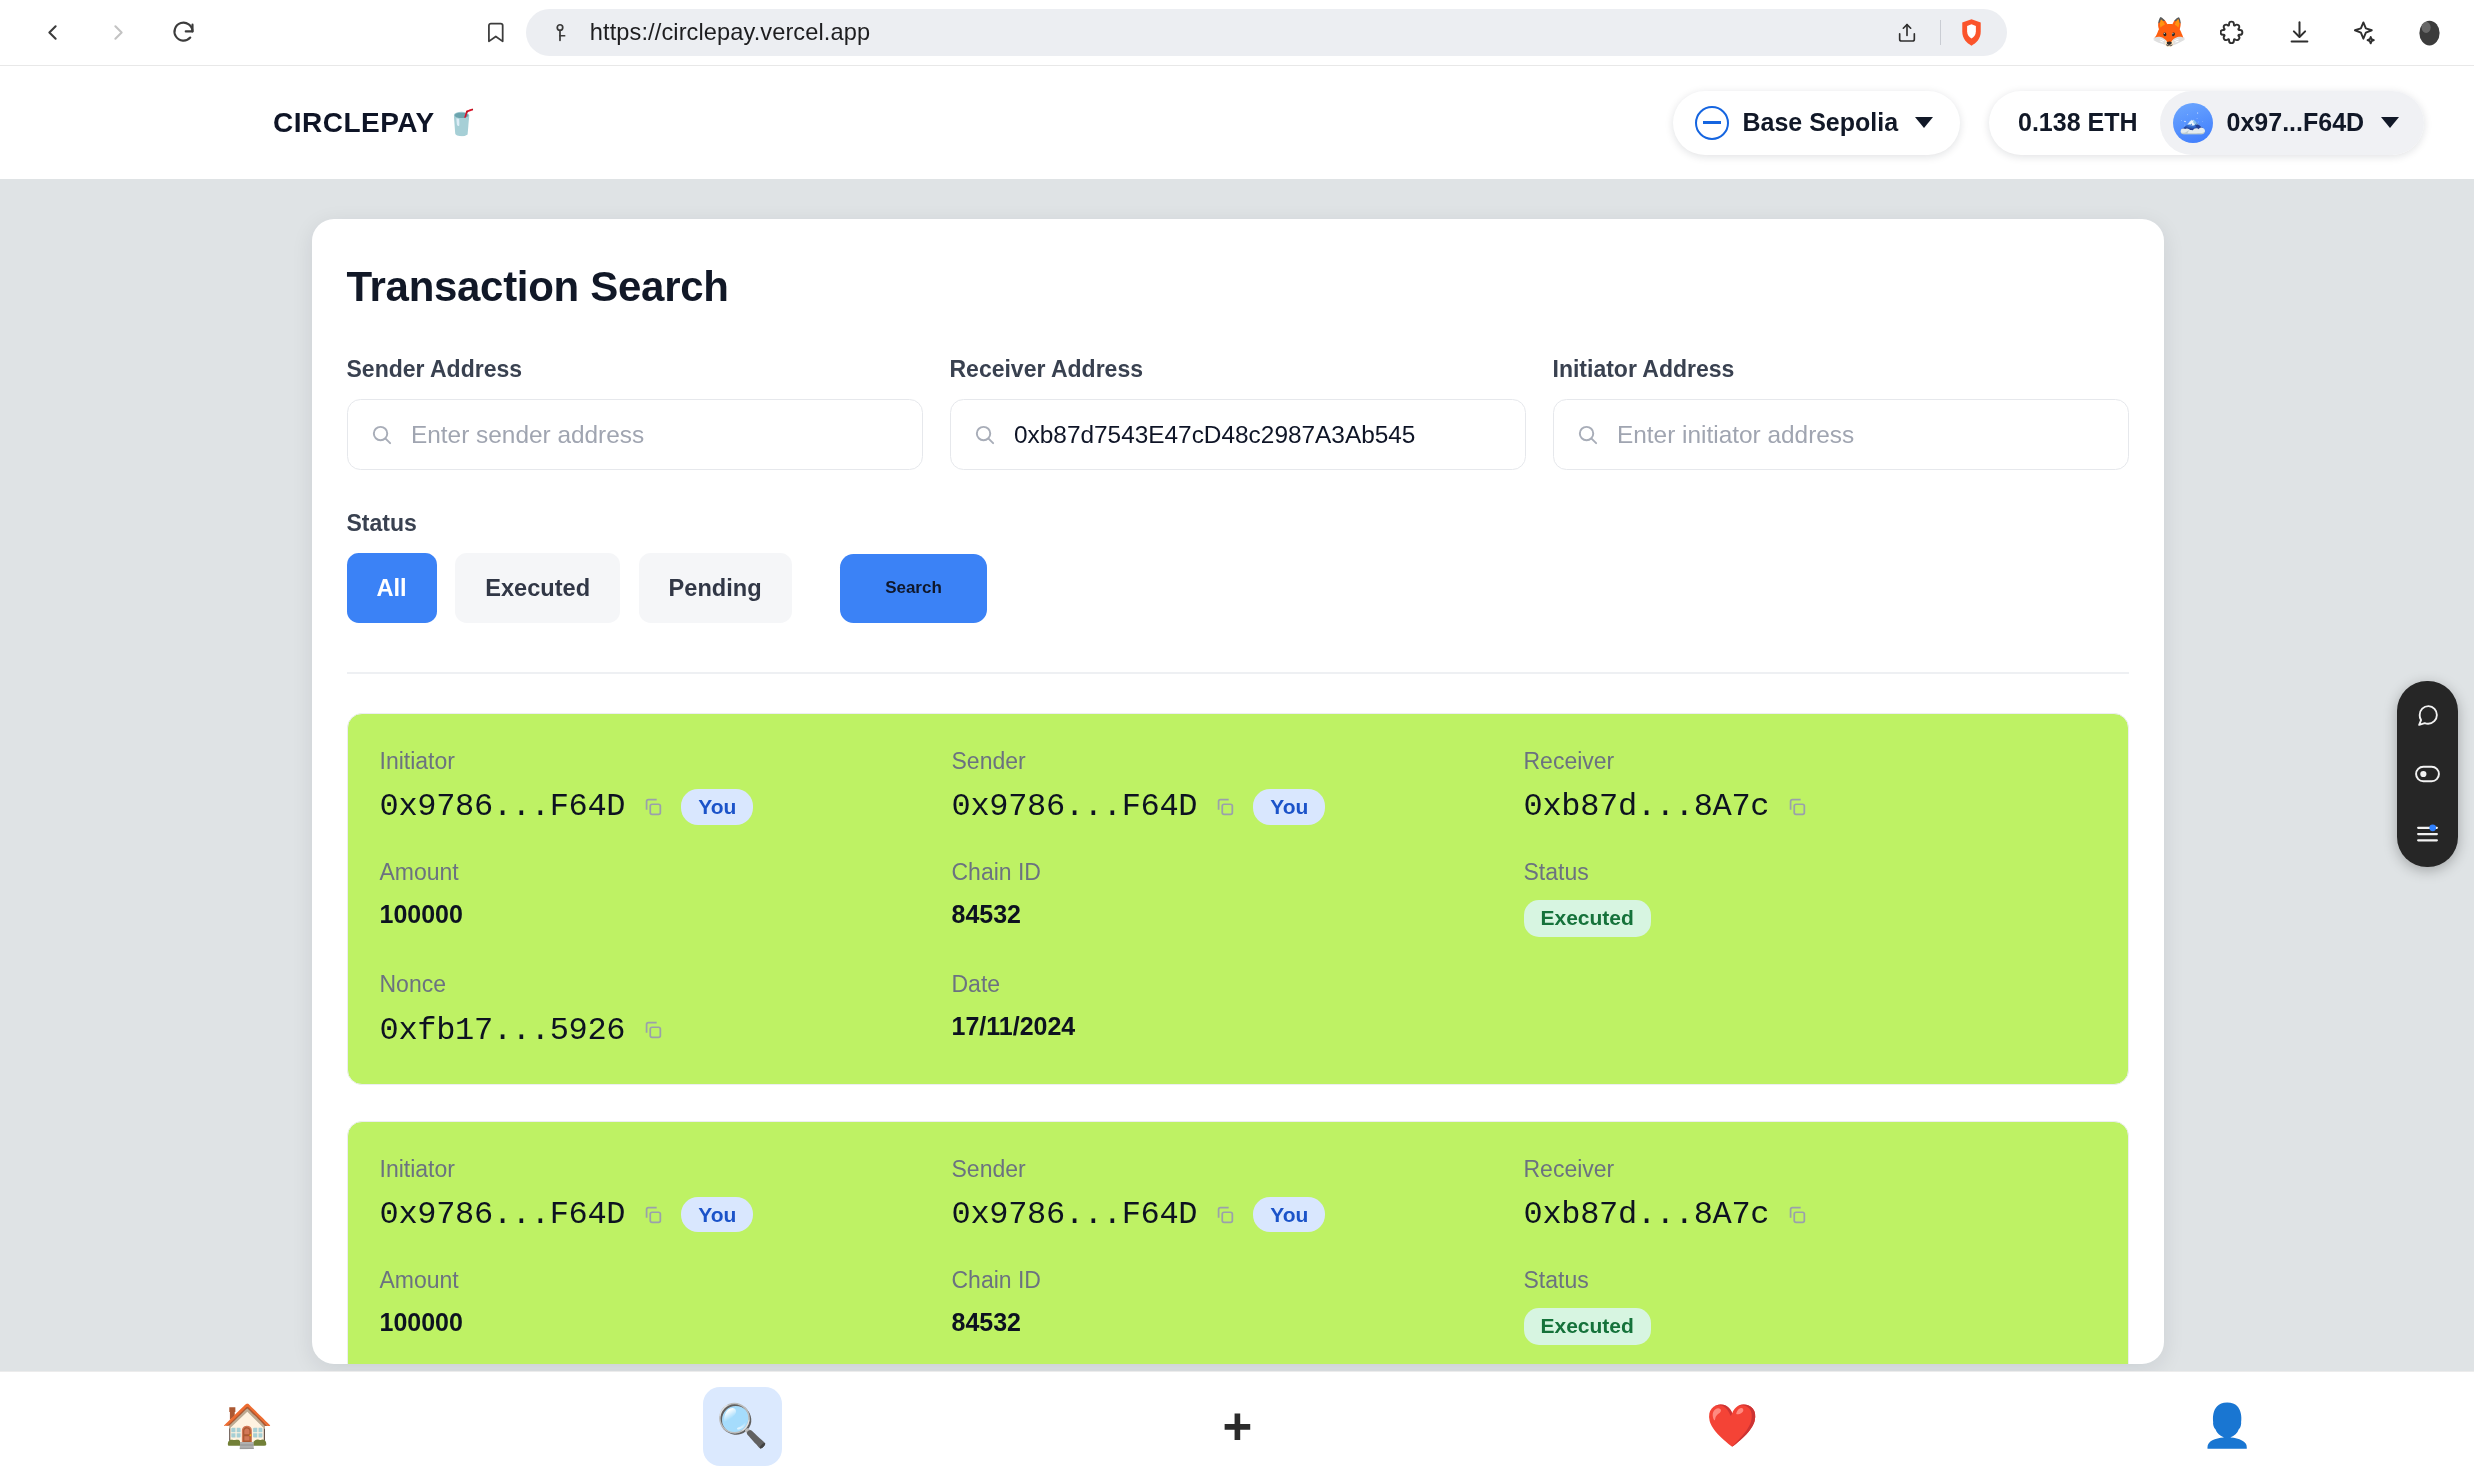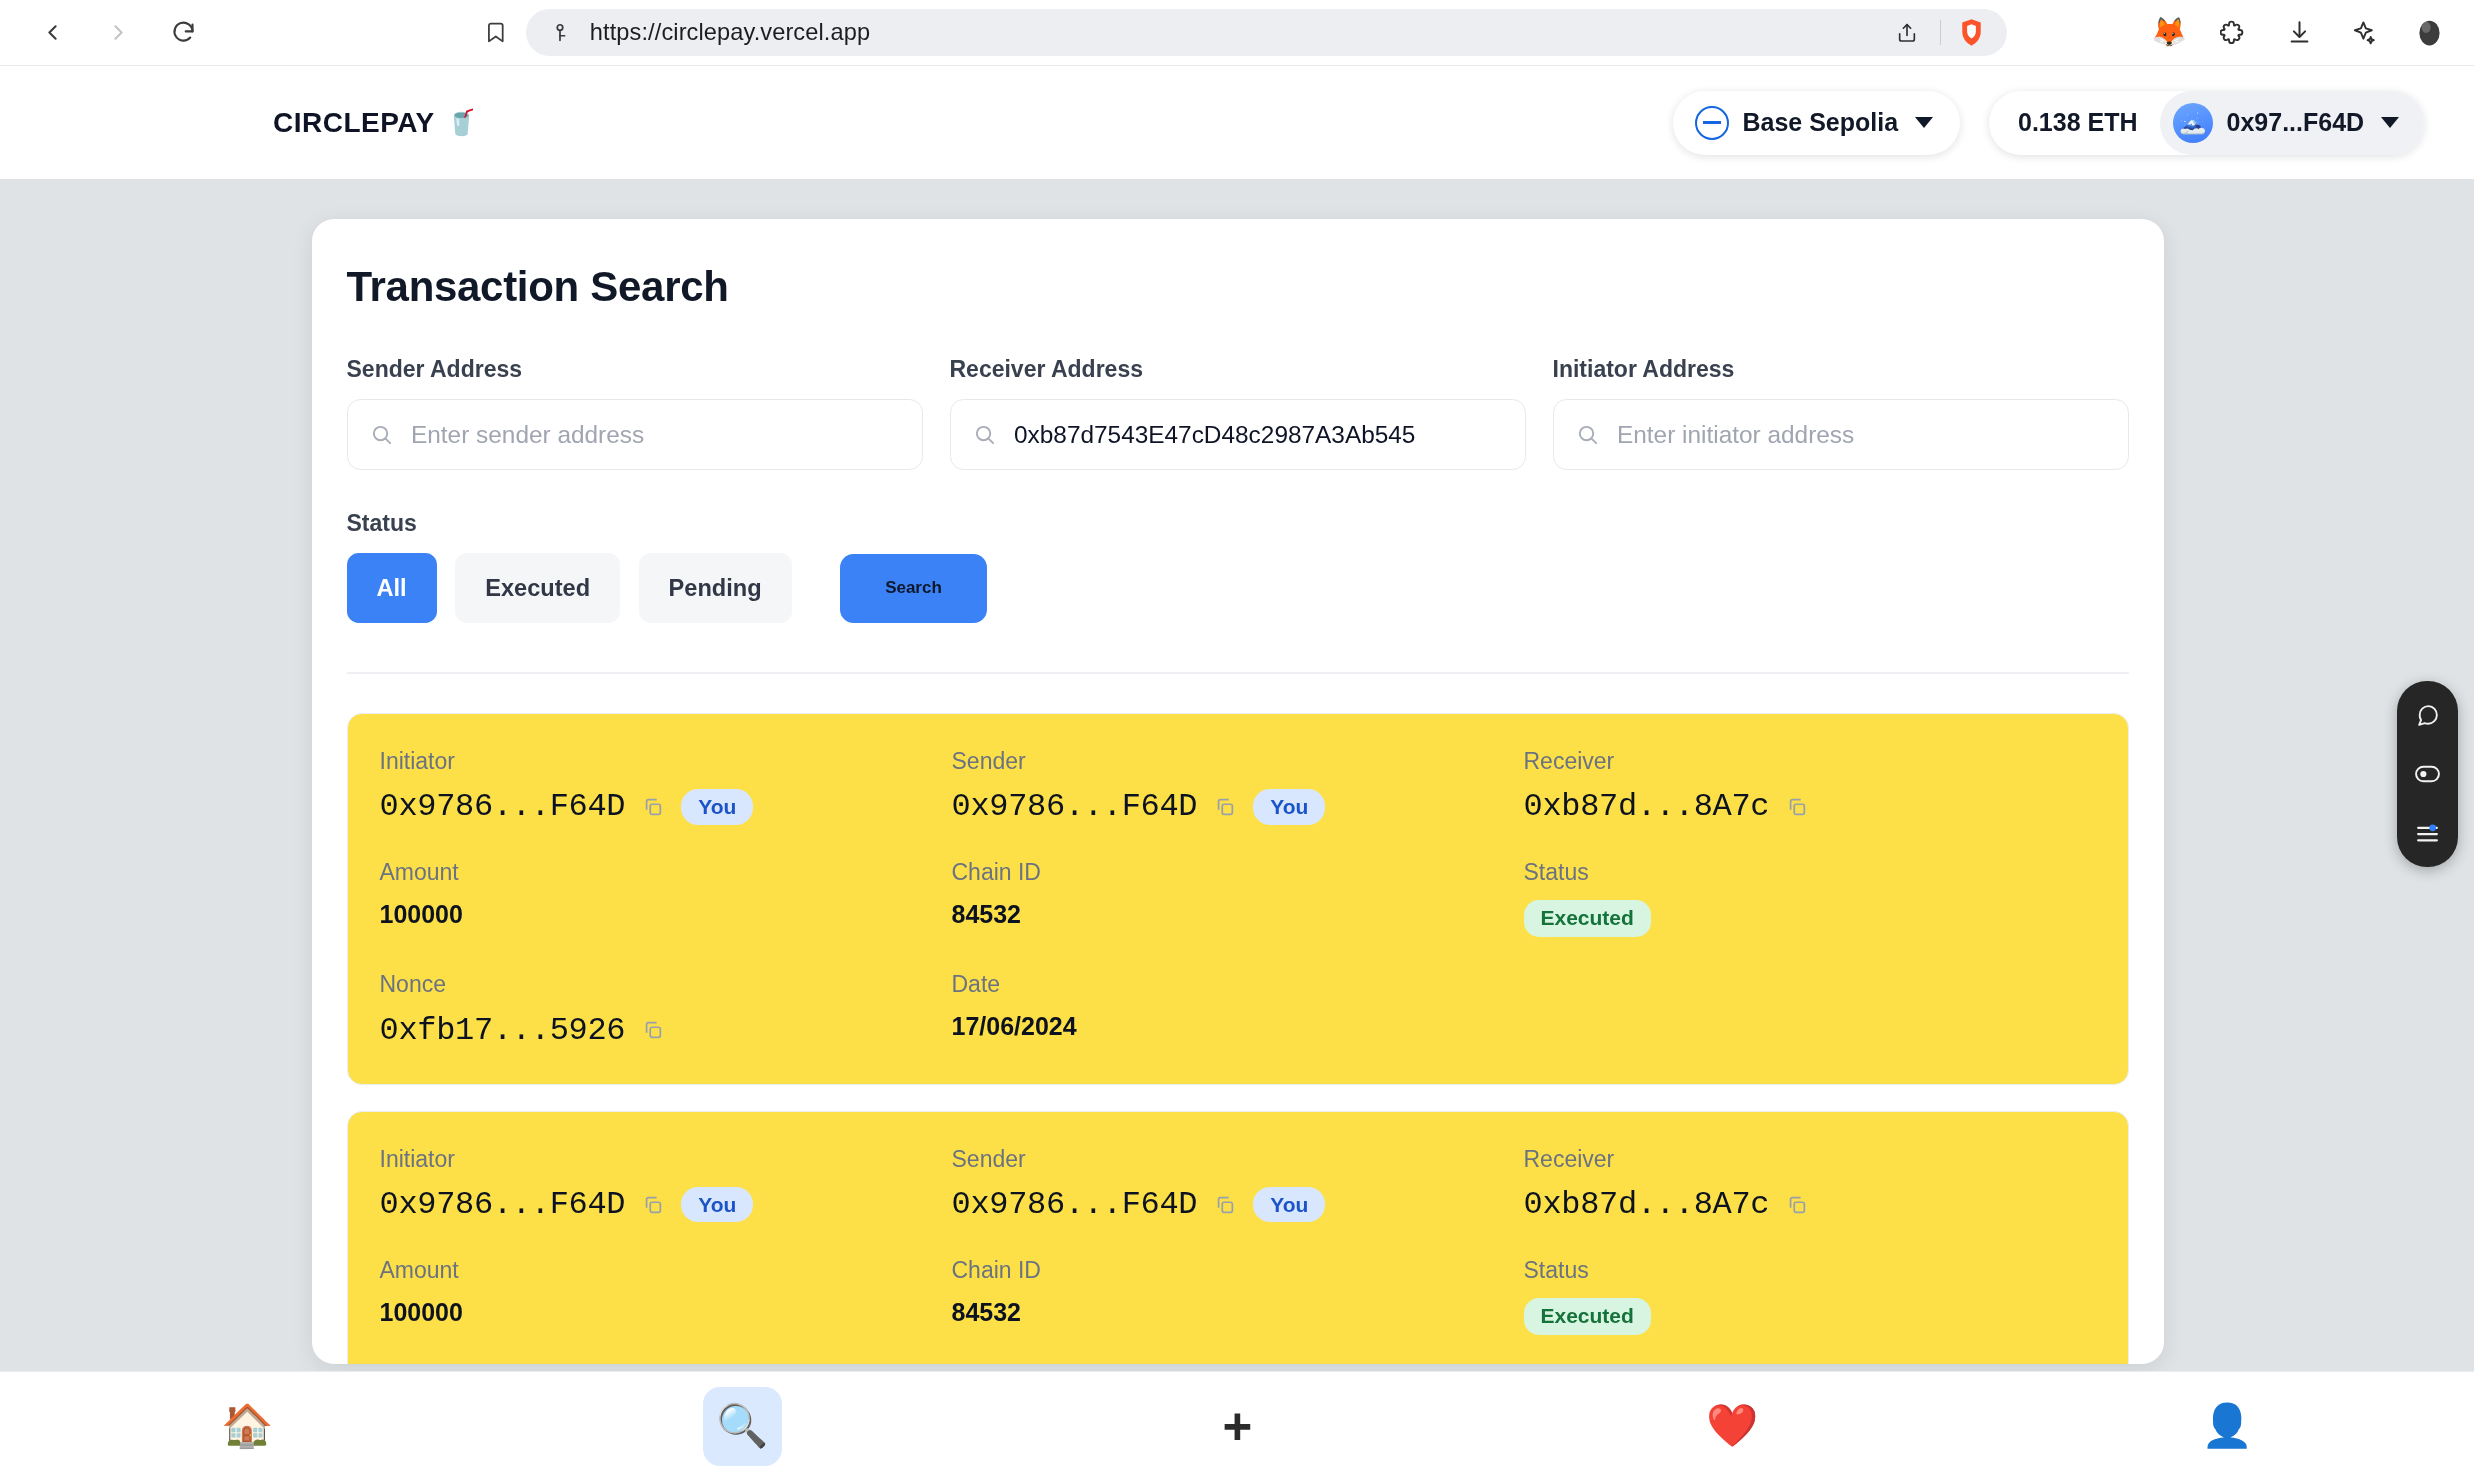--- a/index.html
+++ b/index.html
@@ -213,22 +213,22 @@
     margin-left: 30px;
   }
 
   .divider { height: 1.7px; background: #eef0f3; margin-top: 49px; }
 
   .results { padding: 39px 35px 0 35px; }
   .tx-card {
     border: 1.7px solid #eceef1;
     border-radius: 15px;
     padding: 34px 32px 35px 32px;
-    margin-bottom: 26px;
-    background: #fde047;
+    margin-bottom: 36px;
+    background: #bef264;
   }
   .tx-grid {
     display: grid;
     grid-template-columns: repeat(3, 1fr);
     row-gap: 34px;
   }
   .tx-label {
     font-size: 23px;
     color: #6b7280;
     margin-bottom: 13.5px;
@@ -535,21 +535,21 @@
               <span class="copy-icon">
                 <svg width="22" height="22" viewBox="0 0 24 24" fill="none" stroke="currentColor" stroke-width="1.9" stroke-linejoin="round">
                     <rect x="9" y="9" width="11" height="11" rx="2"></rect>
                     <path d="M5 15V6a2 2 0 0 1 2-2h9"></path>
                   </svg>
               </span>
             </div>
           </div>
           <div>
             <div class="tx-label">Date</div>
-            <div class="plain-value">17/06/2024</div>
+            <div class="plain-value">17/11/2024</div>
           </div>
           <div></div>
         </div>
       </div>
 
       <div class="tx-card">
         <div class="tx-grid">
           <div>
             <div class="tx-label">Initiator</div>
             <div class="tx-value-row">

